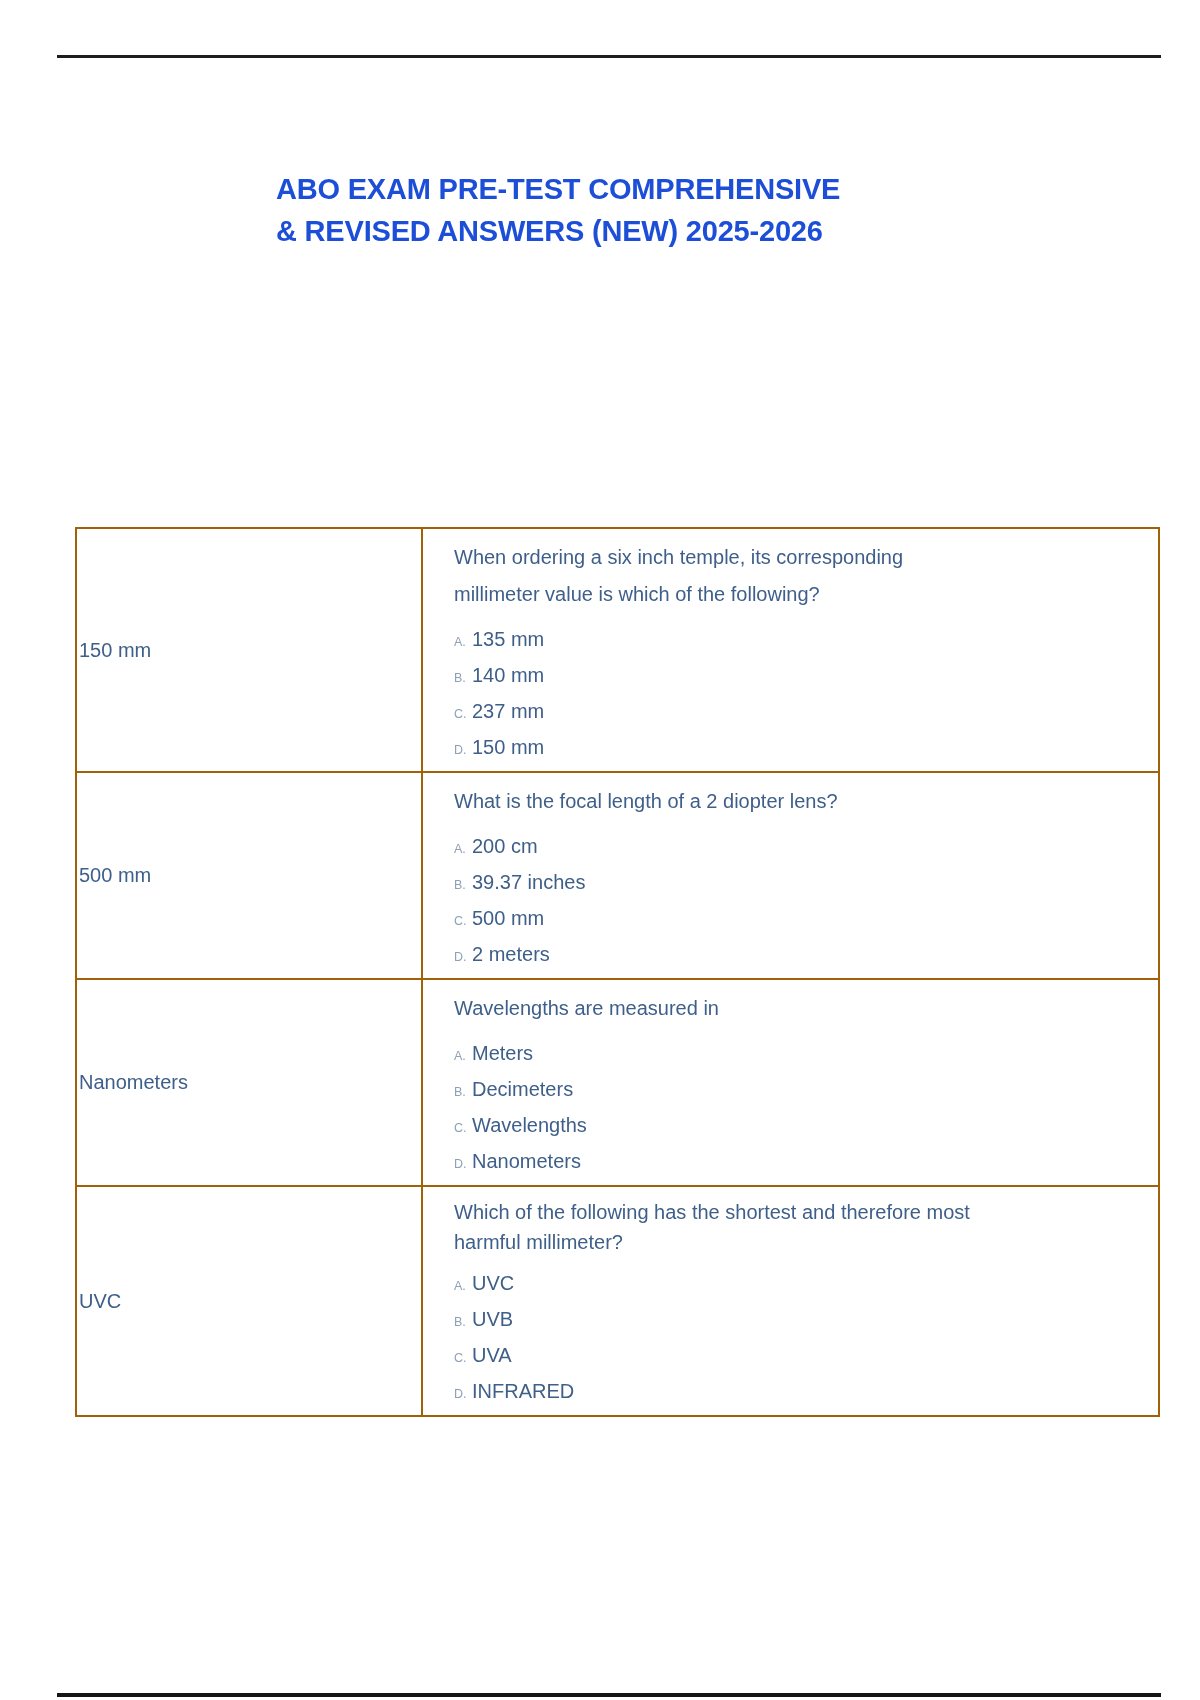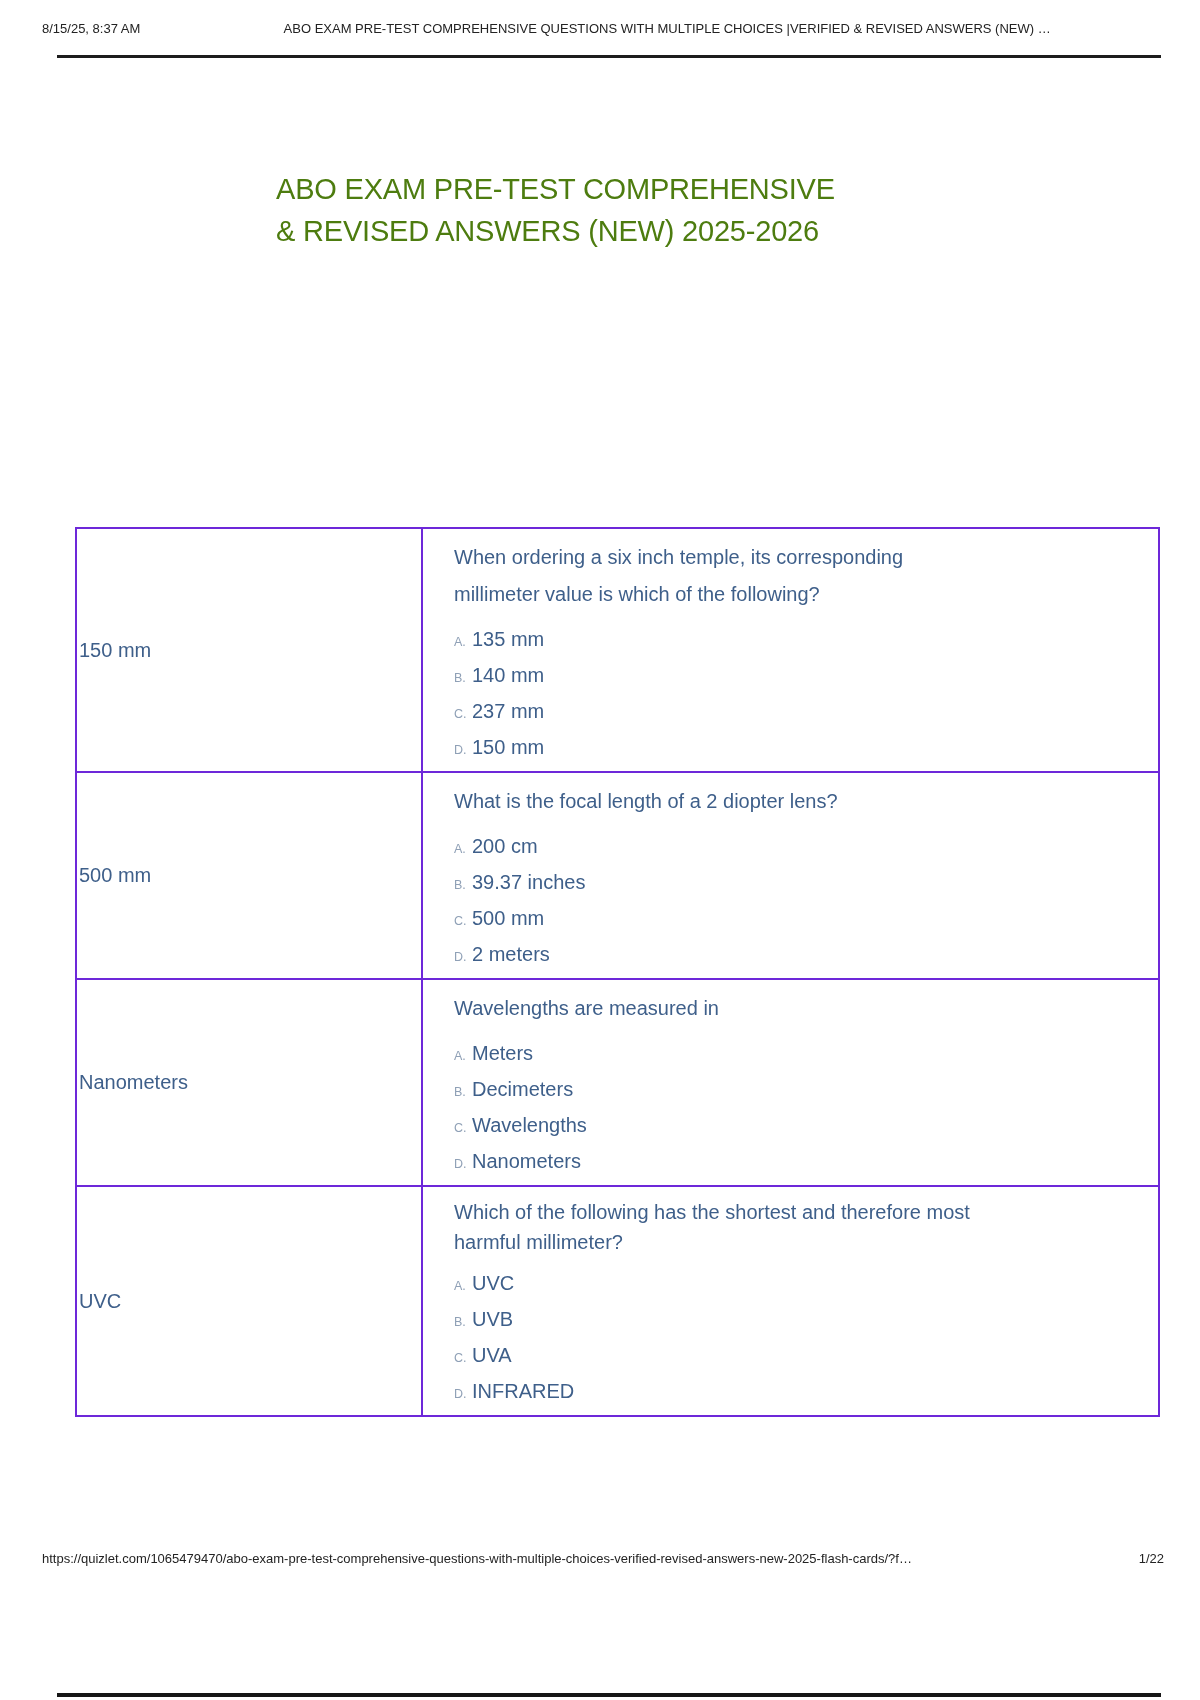--- a/index.html
+++ b/index.html
@@ -32,37 +32,37 @@
   .header-rule {
     position: absolute;
     top: 55px; left: 57px; width: 1104px; height: 3px;
     background: #1d1d1d;
   }
 
   
   .main-title {
     position: absolute;
     top: 168px; left: 276px; width: 830px;
-    color: #4d7c0f;
+    color: #1d4ed8;
     font-size: 29px;
-    font-weight: normal;
+    font-weight: bold;
     line-height: 42px;
     letter-spacing: -0.2px;
   }
 
   
   table.flashcards {
     position: absolute;
     top: 527px; left: 75px;
     width: 1085px;
     border-collapse: collapse;
     table-layout: fixed;
   }
   table.flashcards td {
-    border: 2px solid #6d28d9;
+    border: 2px solid #a16207;
   }
   td.answer-cell {
     width: 336px;
     vertical-align: middle;
     padding: 2px 6px 2px 2px;
     font-size: 20px;
     color: #3e5f8a;
   }
   td.question-cell {
     border-left: 2px solid #3f3f3f;
@@ -106,24 +106,20 @@
     position: absolute;
     top: 1693px; left: 57px; width: 1104px; height: 4px;
     background: #161616;
   }
 </style>
 </head>
 <body>
 
 <div class="page">
 
-  <div class="print-header">
-    <span class="datetime">8/15/25, 8:37 AM</span>
-    <span class="doc-title">ABO EXAM PRE-TEST COMPREHENSIVE QUESTIONS WITH MULTIPLE CHOICES |VERIFIED &amp; REVISED ANSWERS (NEW) …</span>
-  </div>
   <div class="header-rule"></div>
 
   <div class="main-title">
     <div>ABO EXAM PRE-TEST COMPREHENSIVE</div>
     <div>&amp; REVISED ANSWERS (NEW) 2025-2026</div>
   </div>
 
   <table class="flashcards">
     <tbody>
         <tr class="row-1">
@@ -172,19 +168,15 @@
           <div class="option"><span class="opt-letter">A.</span><span class="opt-text">UVC</span></div>
           <div class="option"><span class="opt-letter">B.</span><span class="opt-text">UVB</span></div>
           <div class="option"><span class="opt-letter">C.</span><span class="opt-text">UVA</span></div>
           <div class="option"><span class="opt-letter">D.</span><span class="opt-text">INFRARED</span></div>
         </div>
       </td>
     </tr>
   </tbody>
     </table>
 
-  <div class="print-footer">
-    <span class="footer-url">https://quizlet.com/1065479470/abo-exam-pre-test-comprehensive-questions-with-multiple-choices-verified-revised-answers-new-2025-flash-cards/?f…</span>
-    <span class="page-number">1/22</span>
-  </div>
   <div class="bottom-rule"></div>
 
 </div>
 
 </body></html>

